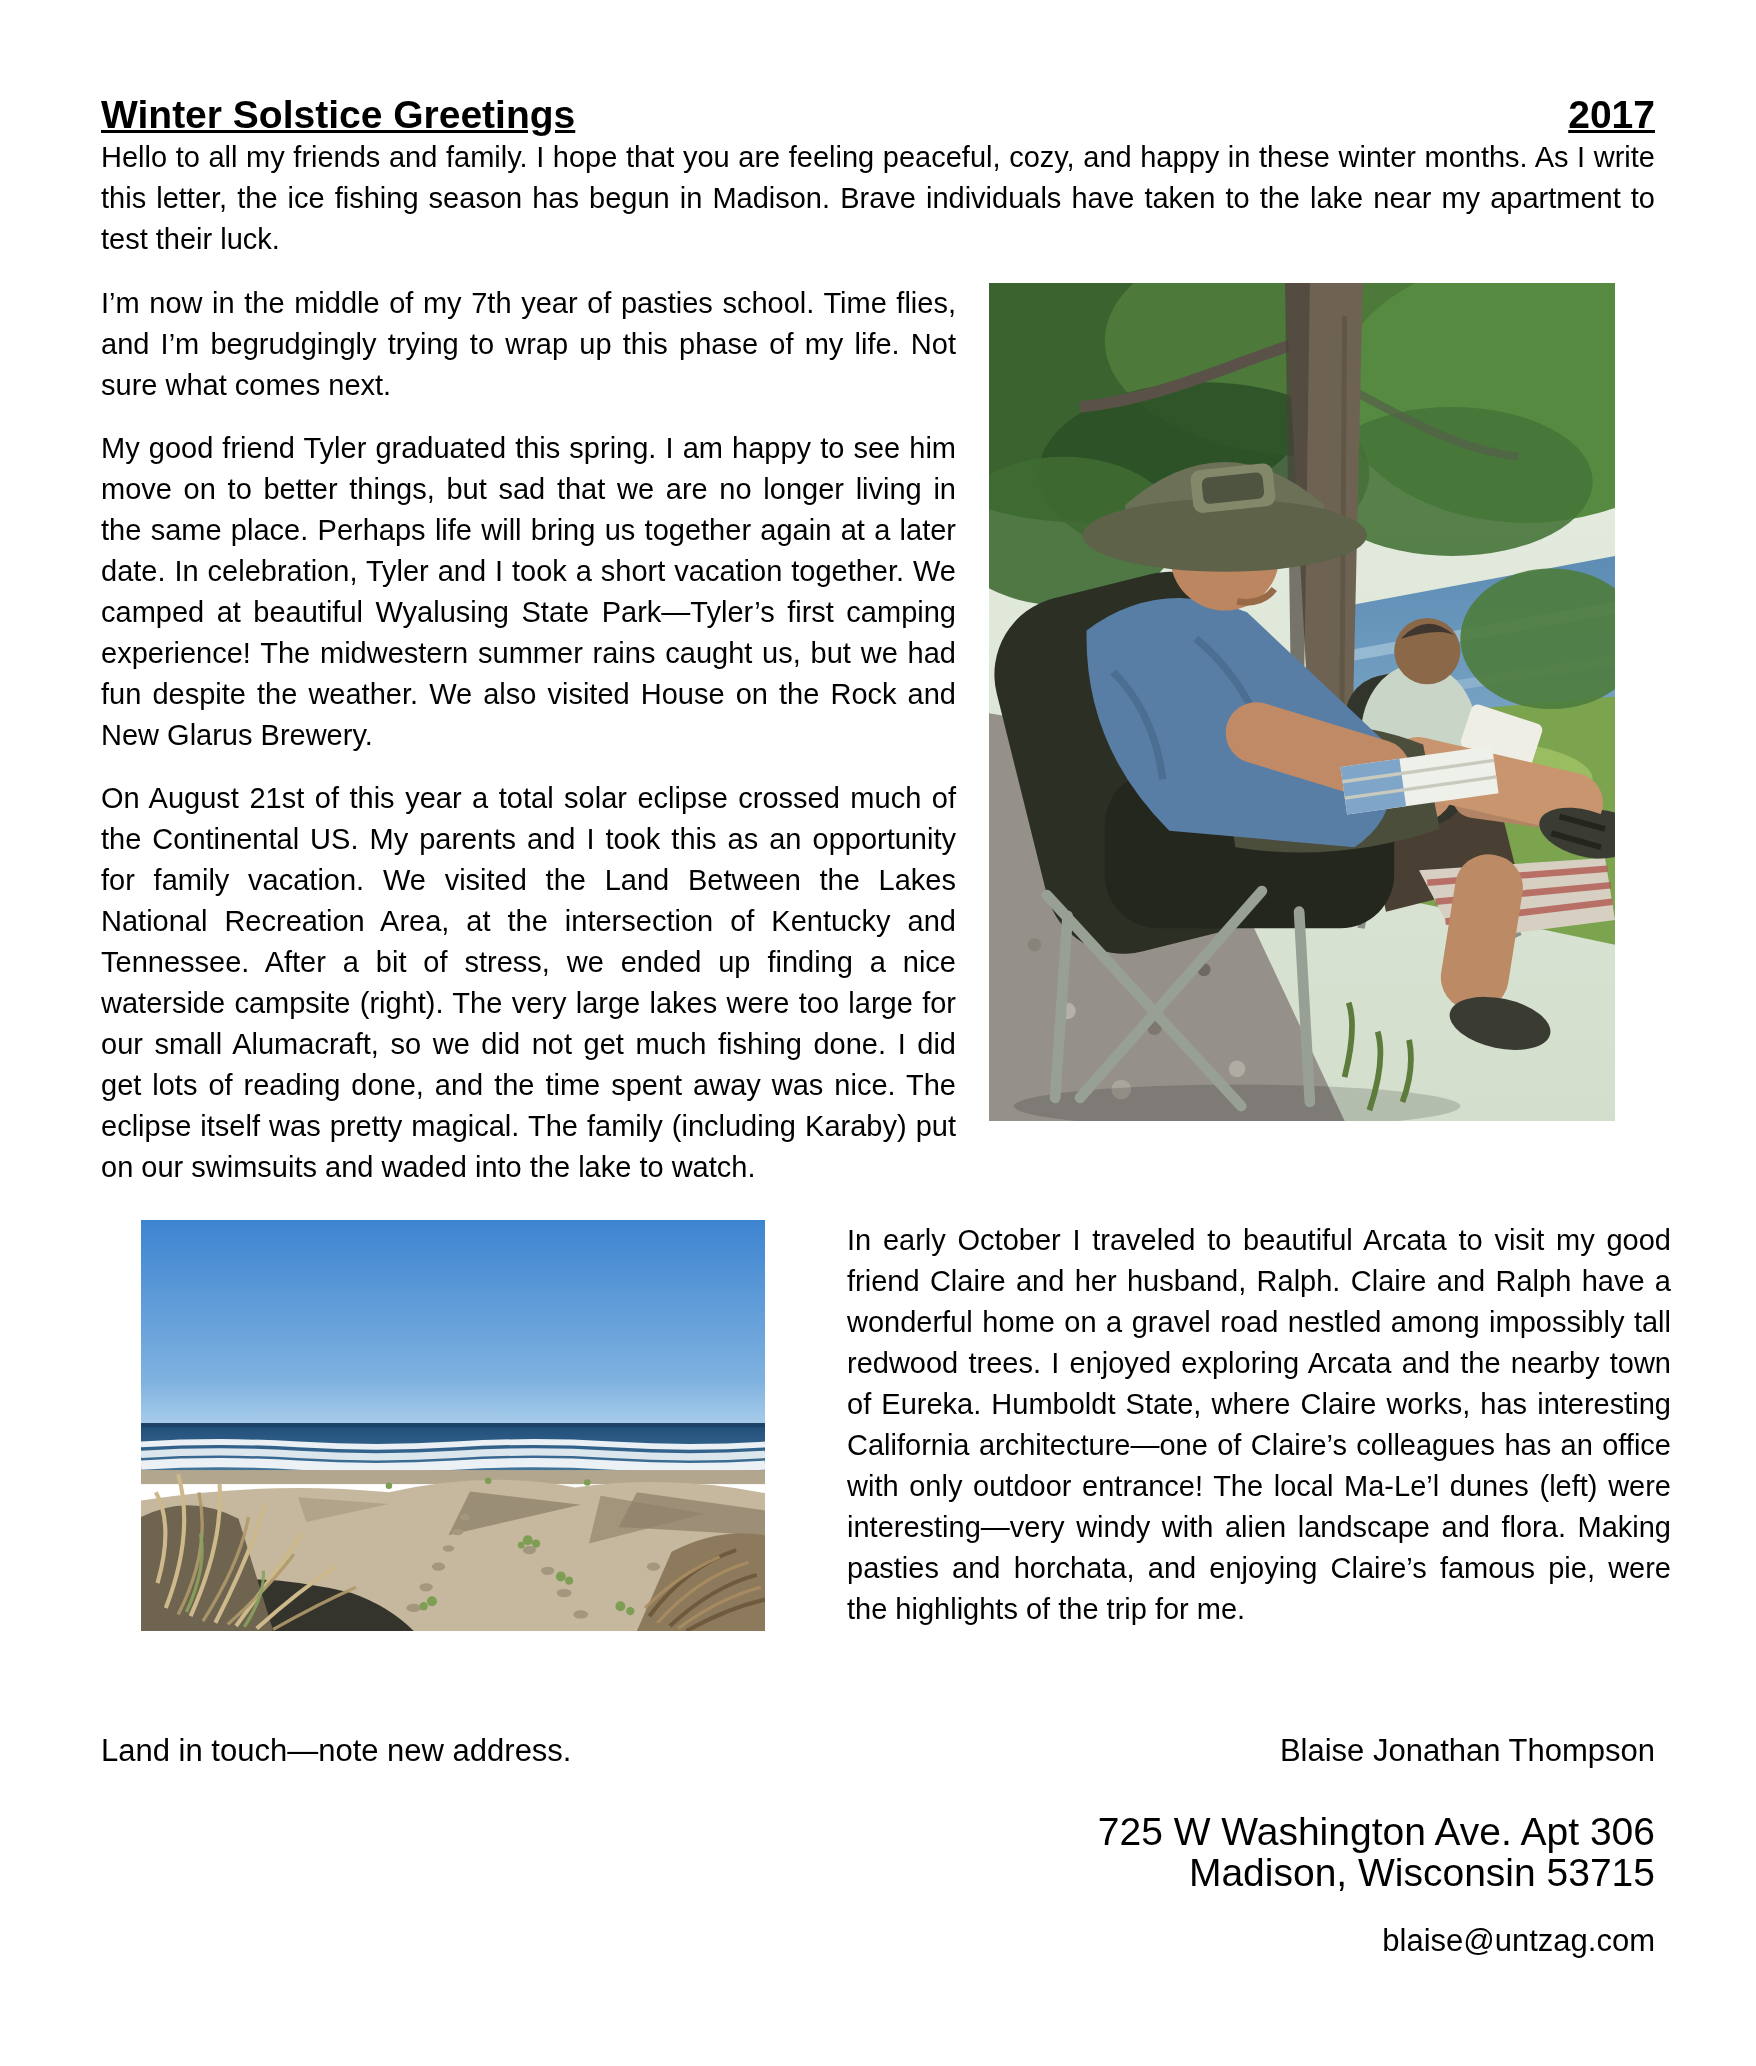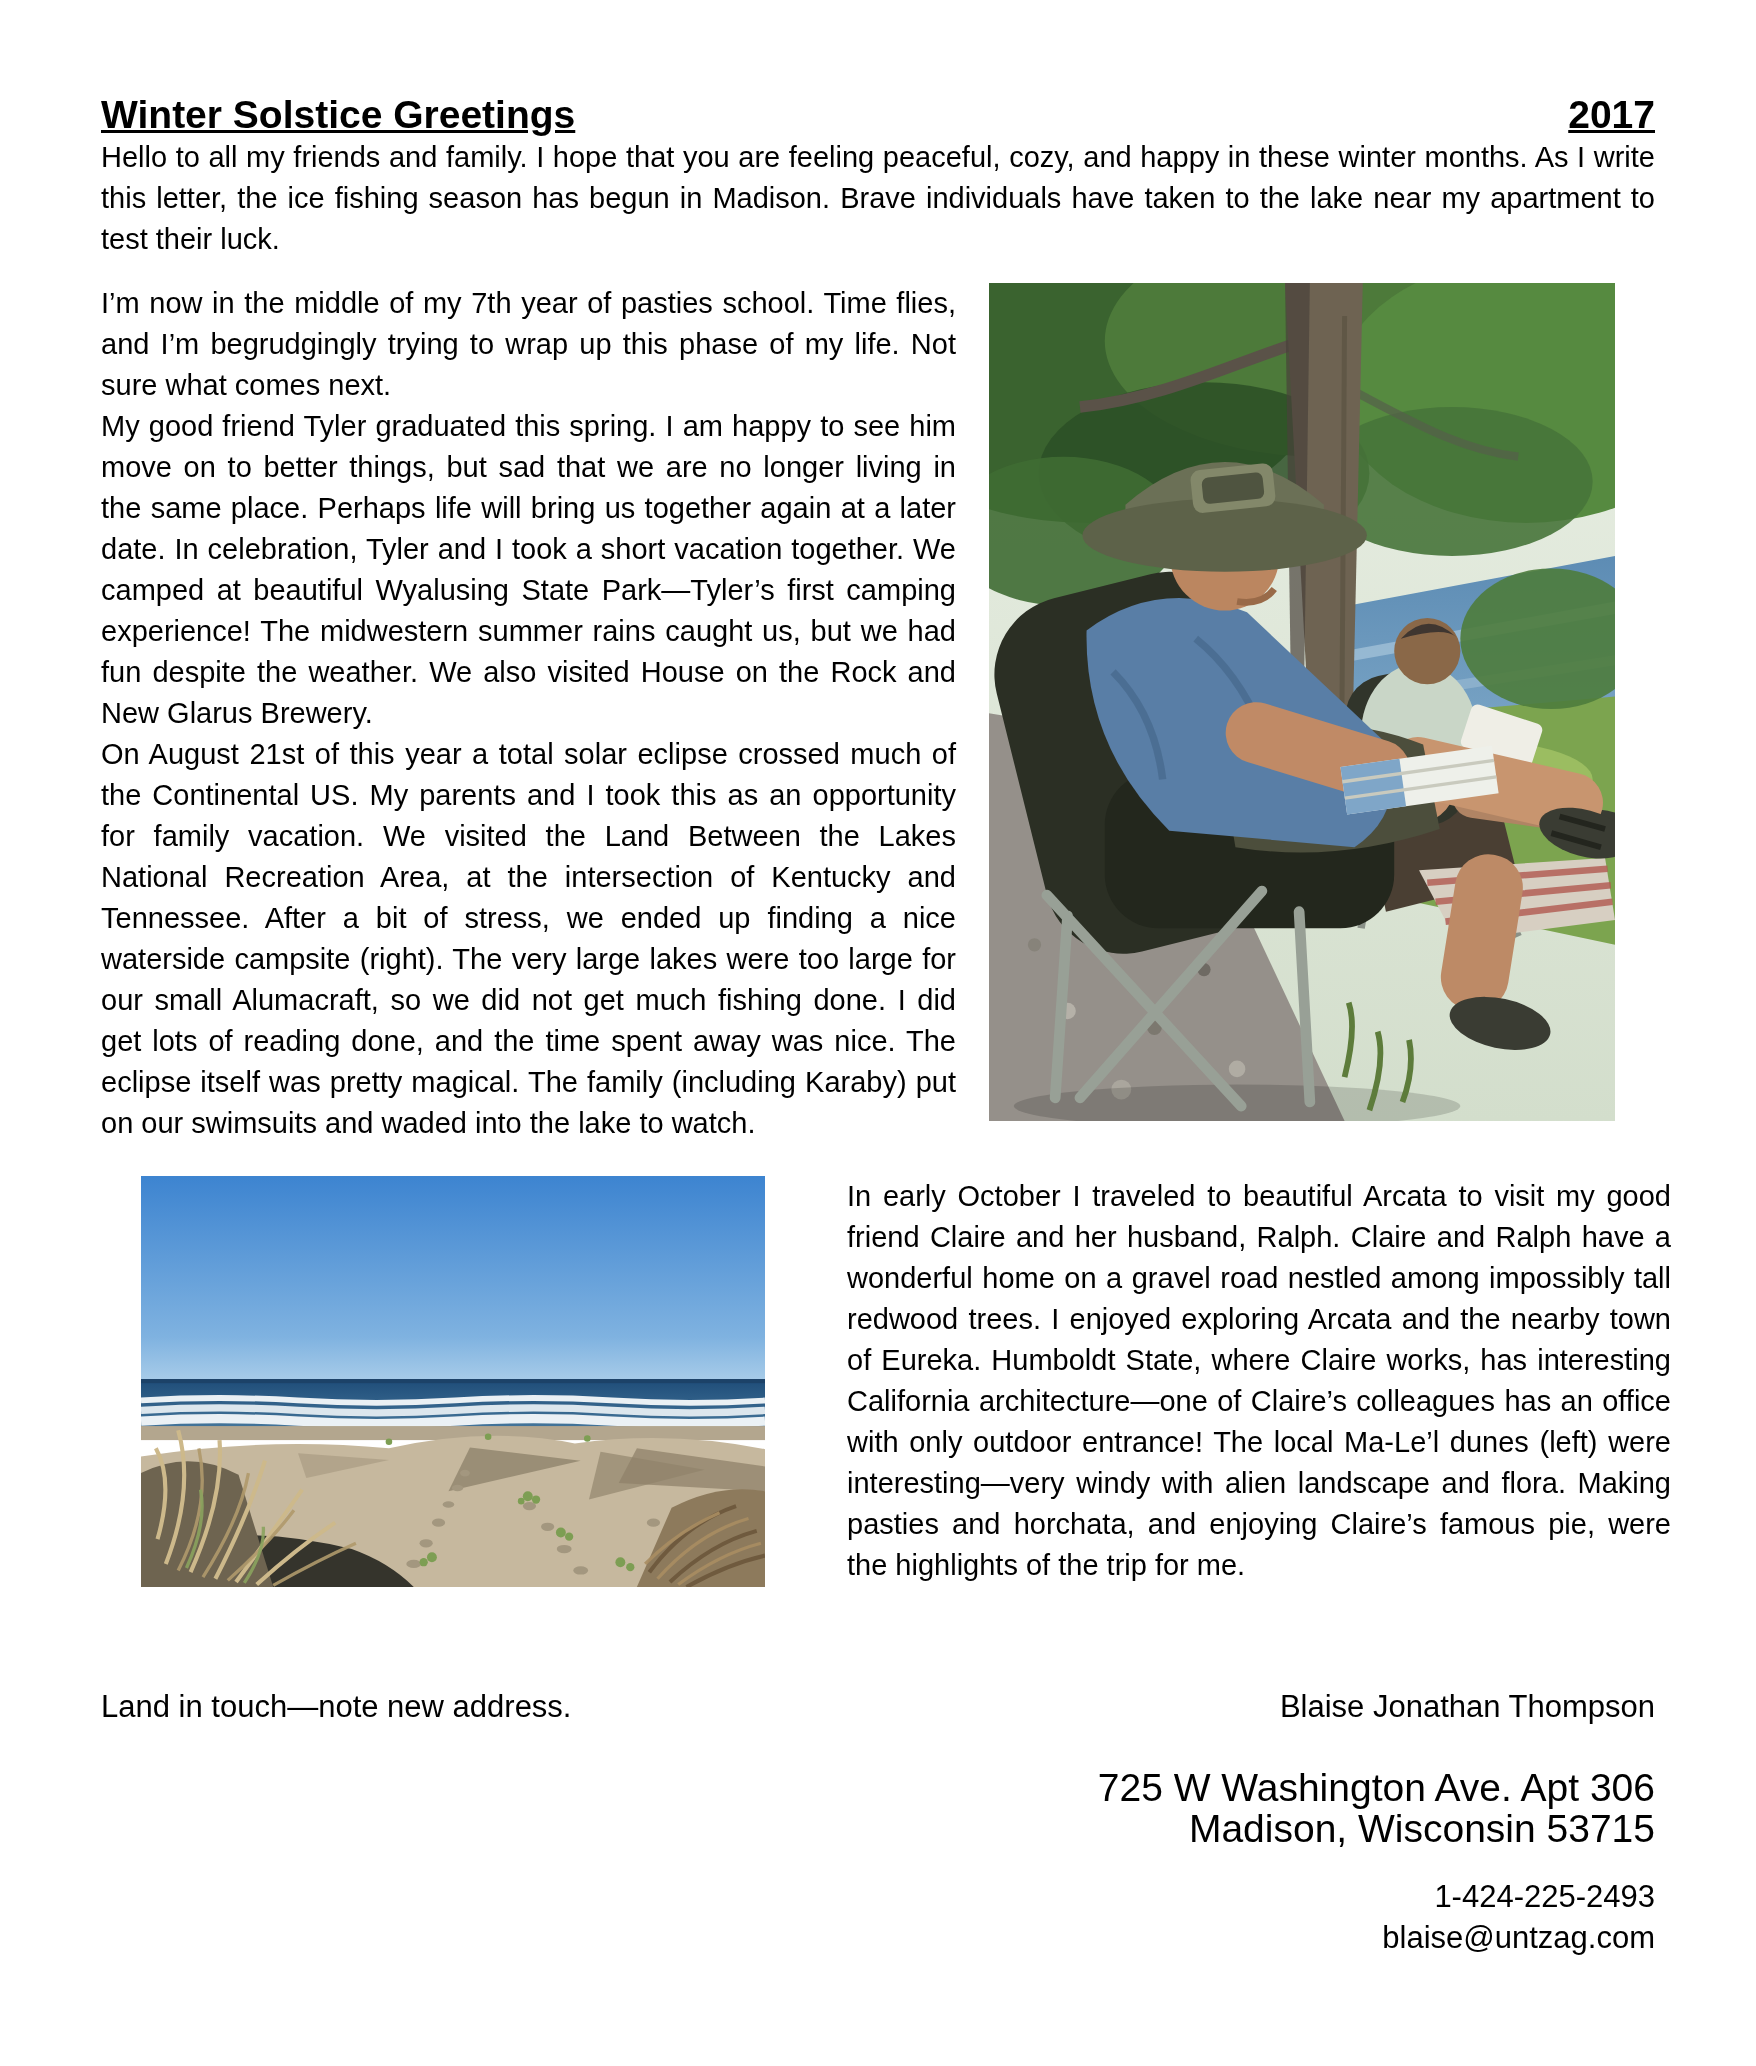--- a/index.html
+++ b/index.html
@@ -26,21 +26,21 @@
   p.body-text {
     margin: 0;
     font-size: 29px;
     line-height: 41px;
     text-align: justify;
     letter-spacing: 0;
   }
   .intro { margin-top: 26px; }
   .row1 { margin-top: 23px; display: flex; align-items: flex-start; }
   .col-left { width: 855px; flex: none; }
-  .col-left p + p { }
+  .col-left p + p { margin-top: 22px; }
   .photo-camping {
     width: 626px; height: 838px;
     margin-left: 33px; flex: none;
     display: block;
   }
   .row2 { margin-top: 32px; display: flex; align-items: flex-start; gap: 17px; }
   .photo-dunes {
     width: 624px; height: 411px;
     margin-left: 40px; flex: none;
     display: block;
@@ -265,19 +265,18 @@
     <span>Land in touch—note new address.</span>
     <span>Blaise Jonathan Thompson</span>
   </div>
 
   <div class="addr-block">
     <div>725 W Washington Ave. Apt 306</div>
     <div>Madison, Wisconsin 53715</div>
   </div>
 
   <div class="contact-block">
-    <div>1-424-225-2493</div>
     <div>blaise@untzag.com</div>
 
   </div>
 
 </div>
 
 
 </body></html>

